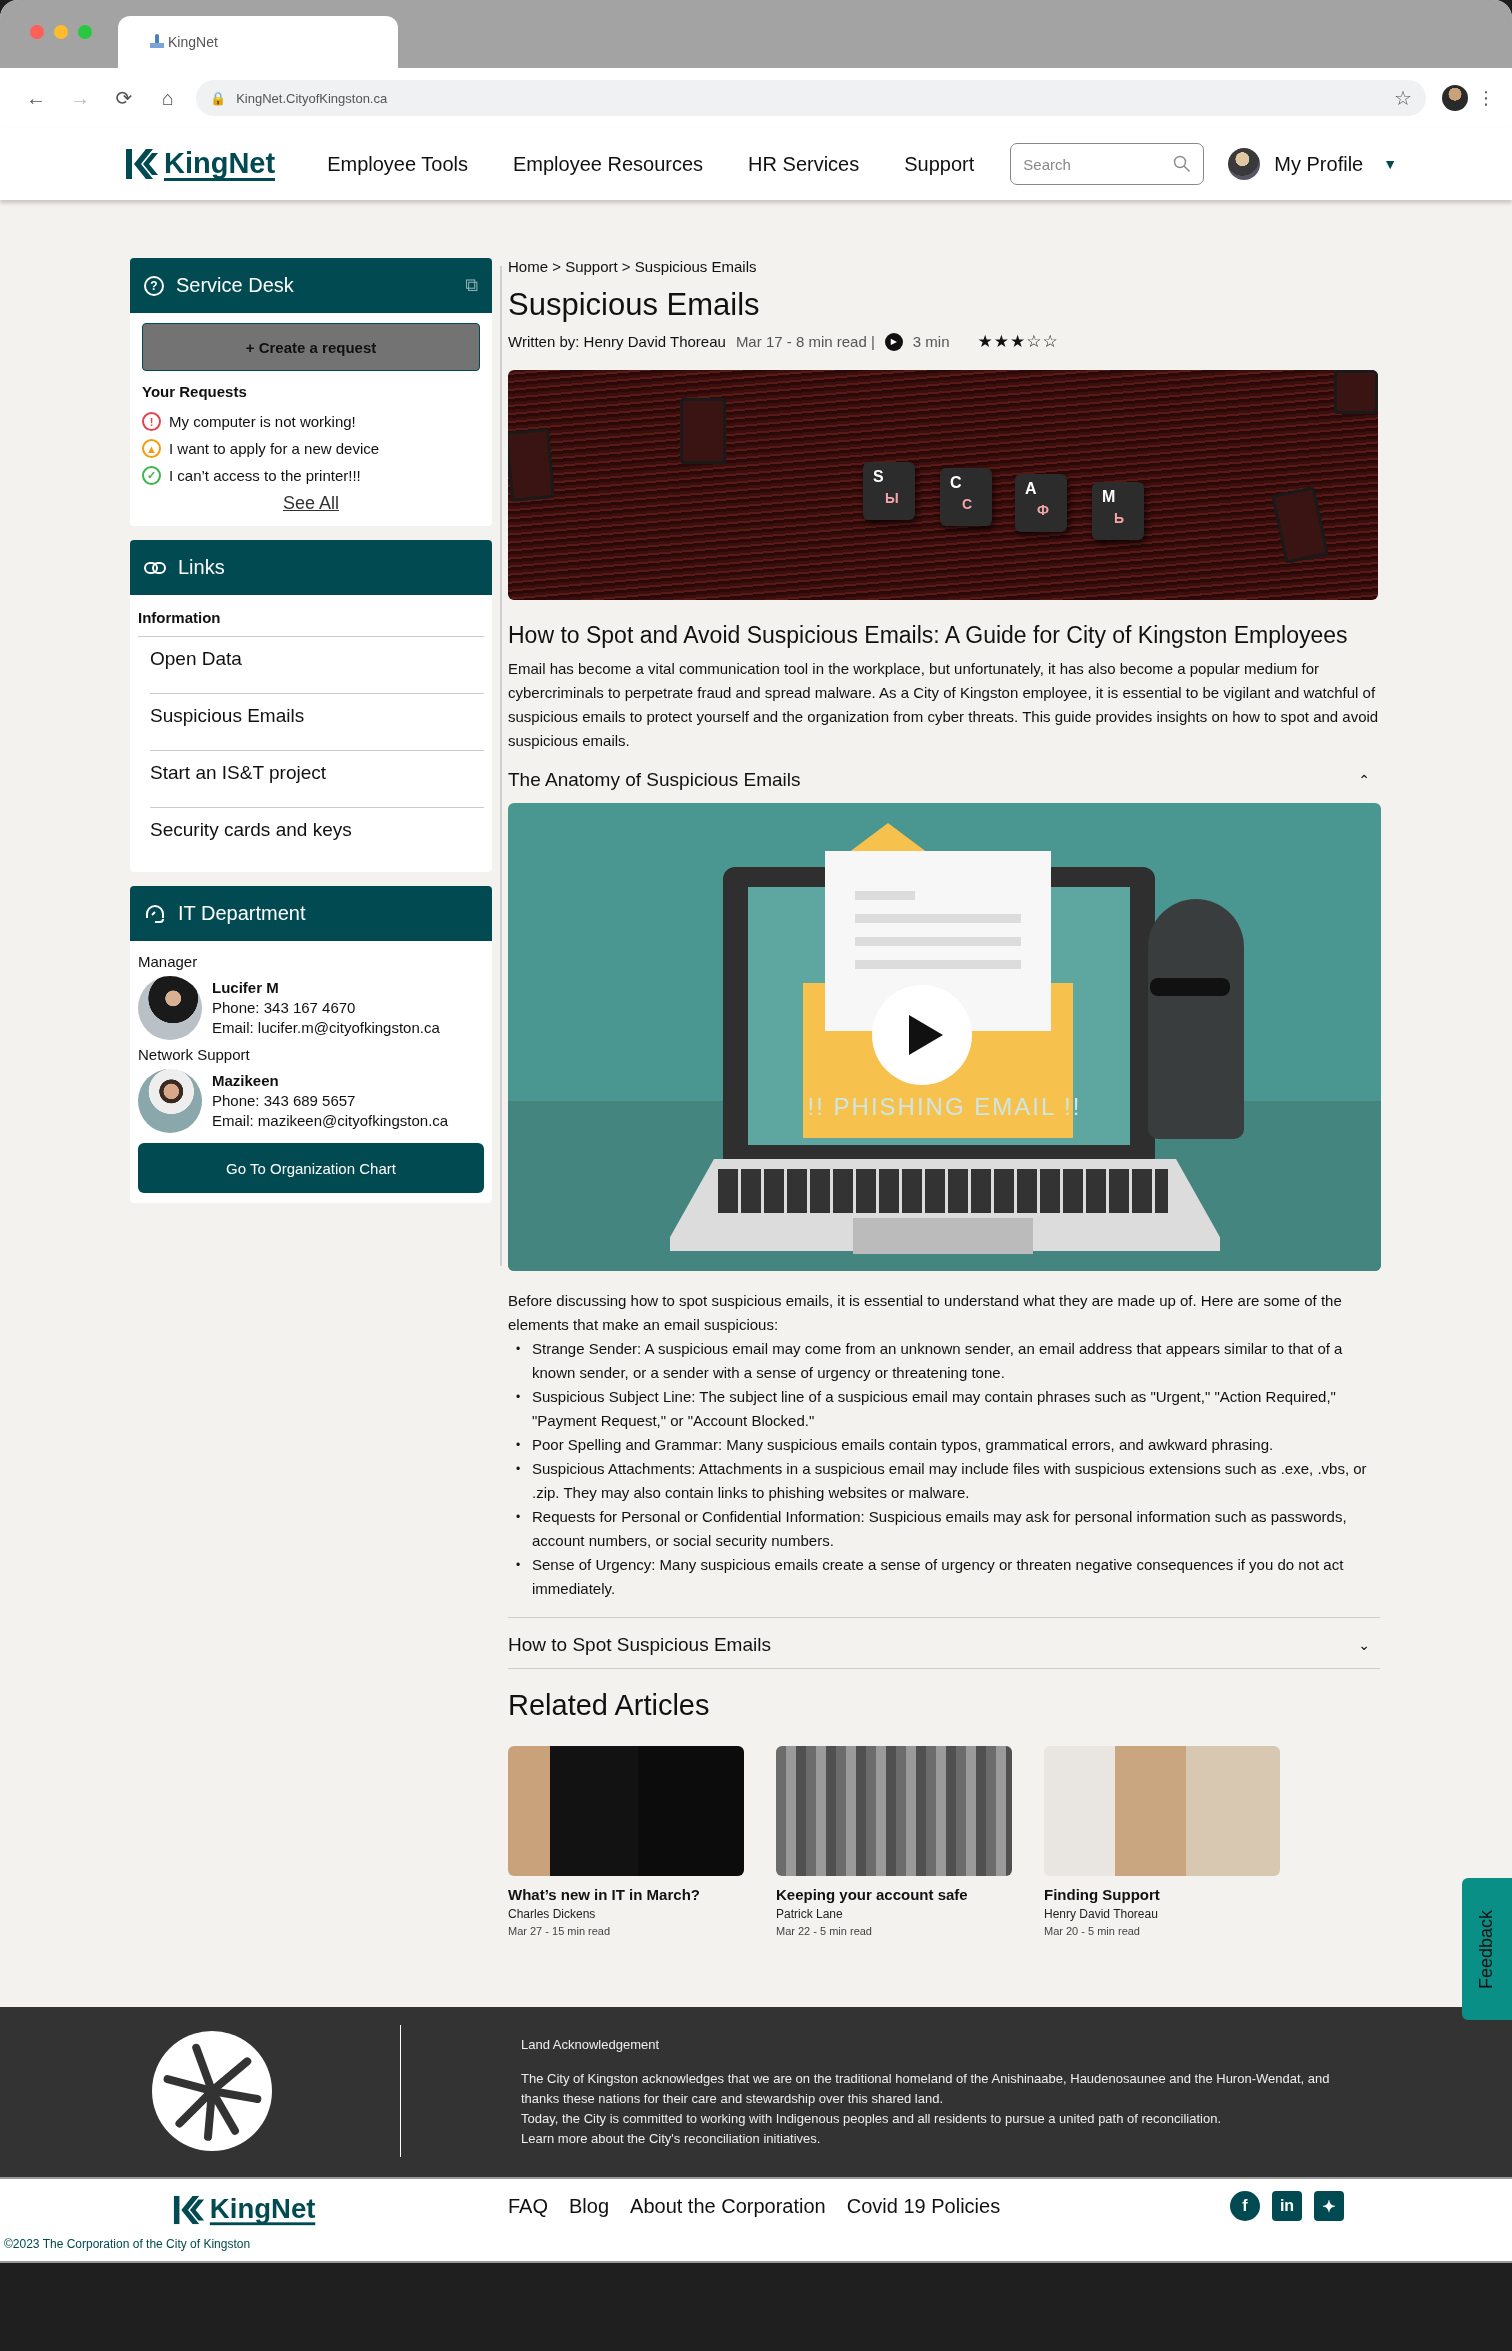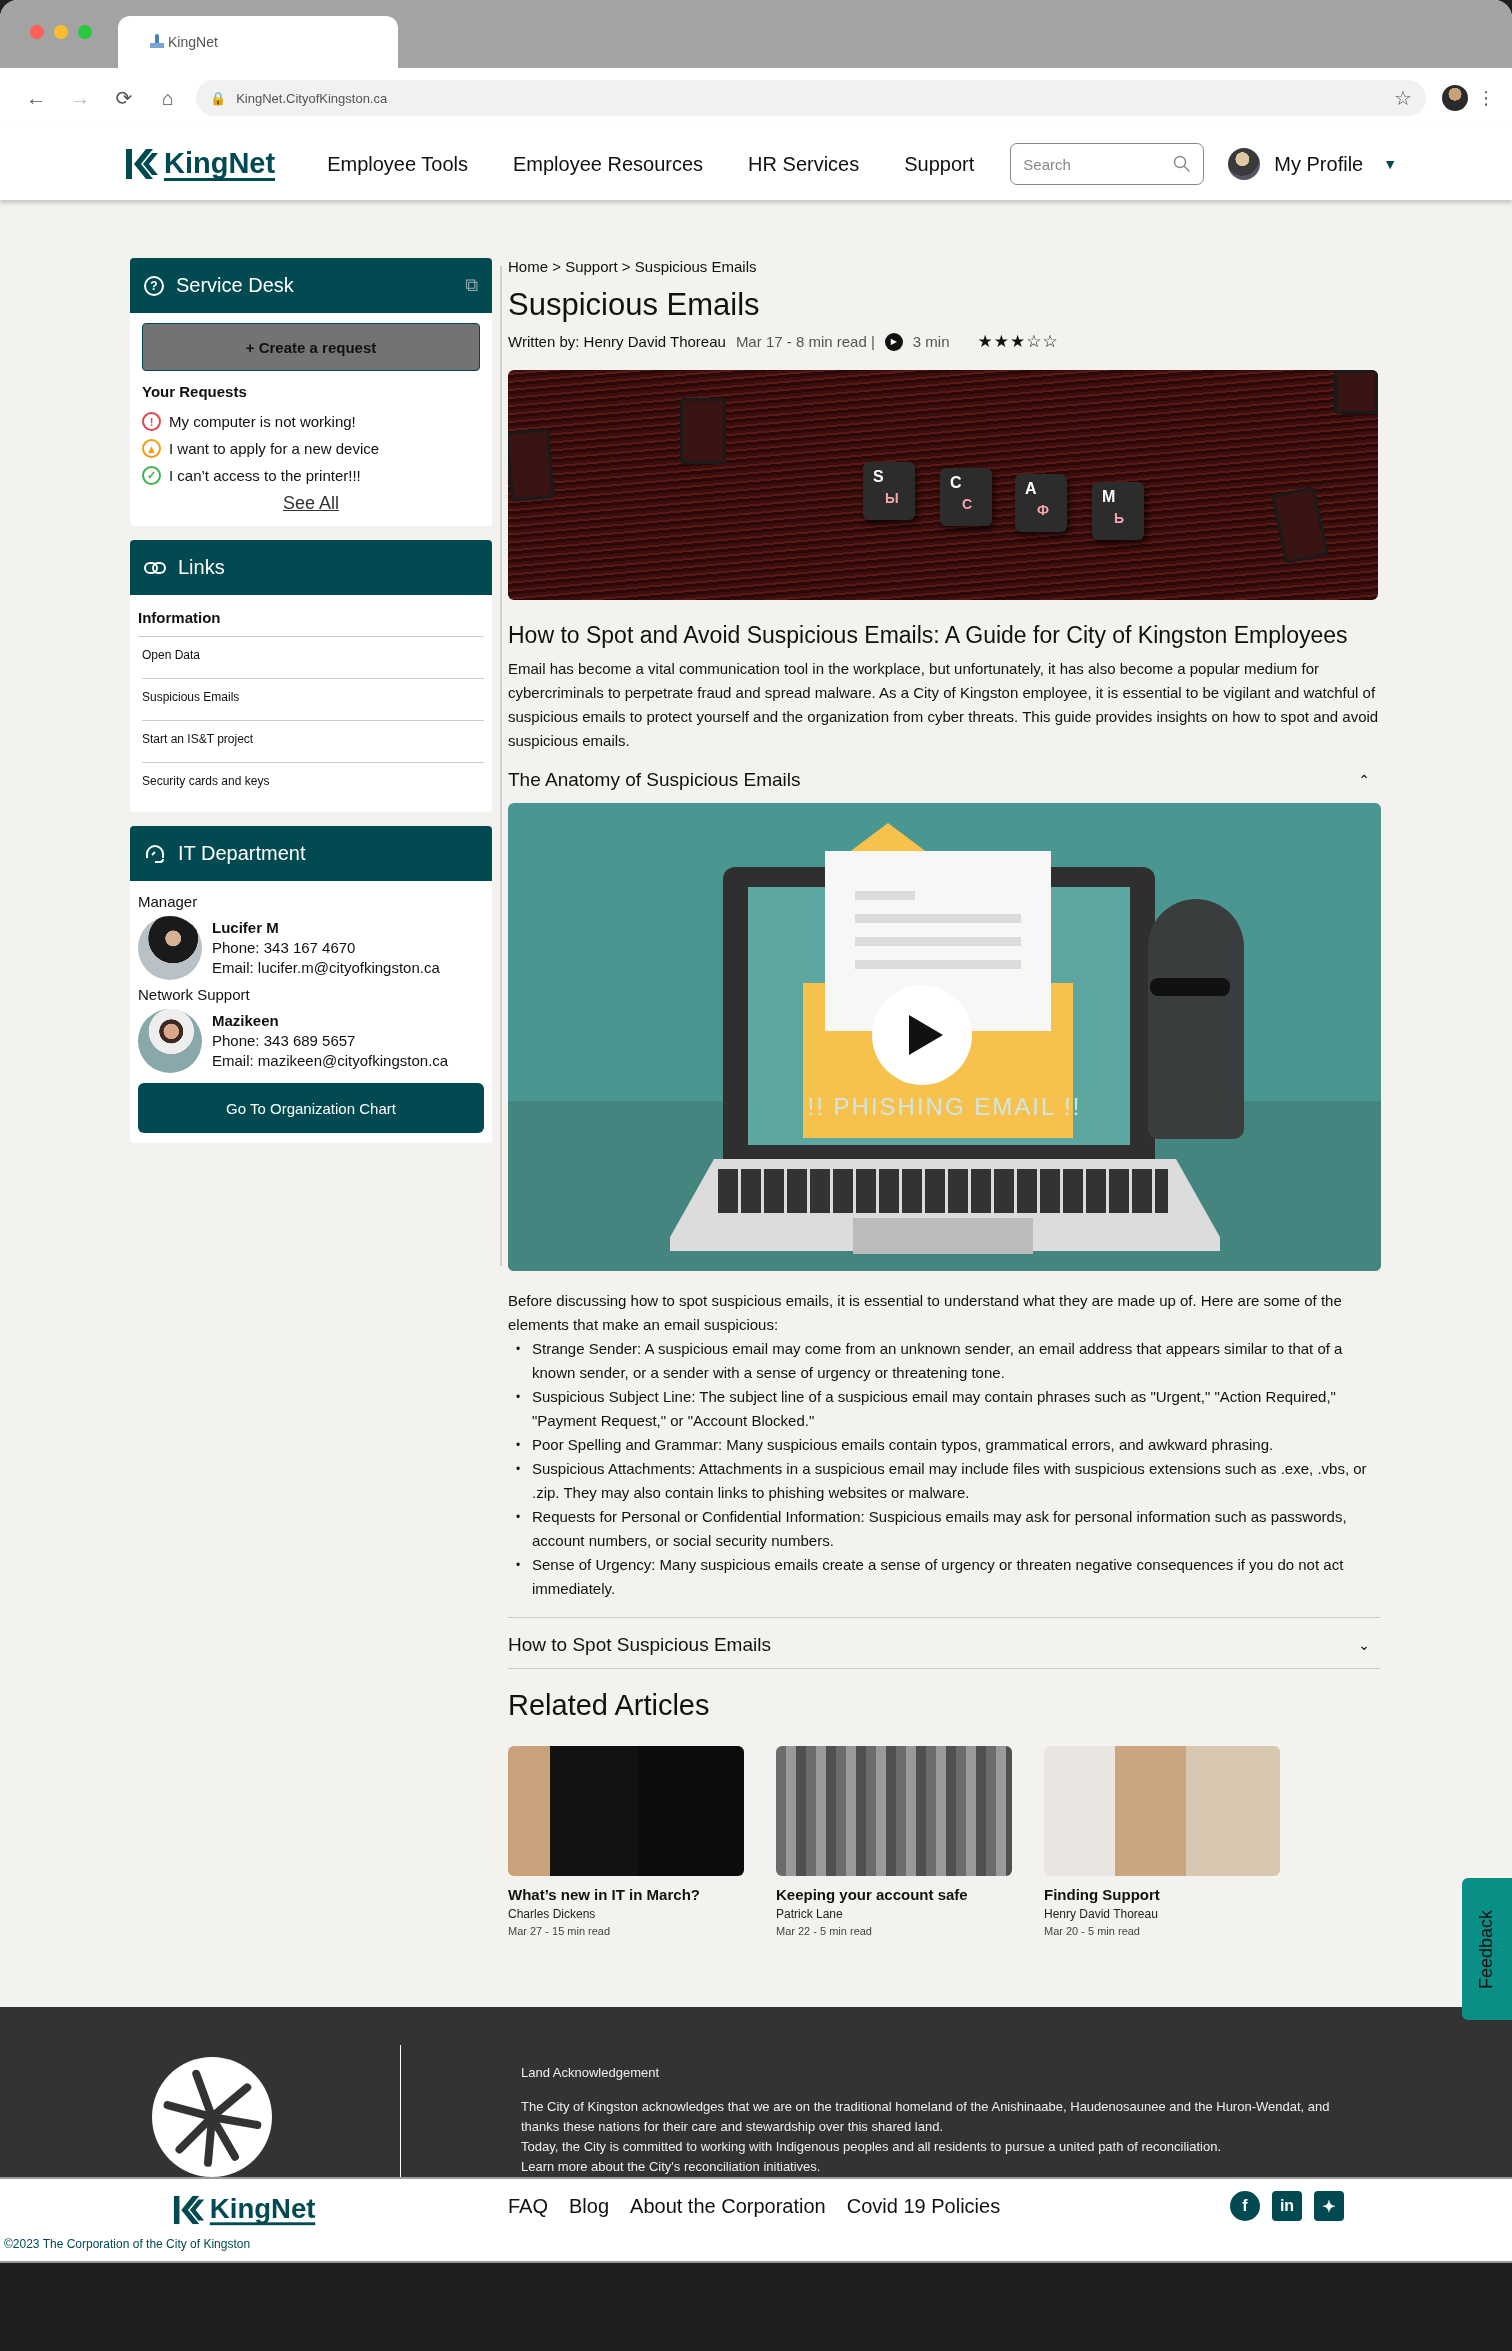--- a/index.html
+++ b/index.html
@@ -49,21 +49,21 @@
 
   .sd-body { padding: 10px 12px 10px 12px; }
   .create-btn { width: 100%; height: 48px; border: 1.5px solid #014a51; border-radius: 4px; background: #737373; font-size: 15px; font-weight: 700; color: #111; font-family: "Liberation Sans", sans-serif; }
   .yr-title { font-size: 15px; font-weight: 700; margin: 12px 0 8px; }
   .req { display: flex; align-items: center; gap: 8px; font-size: 15px; height: 27px; }
   .req-ico { width: 19px; height: 19px; border-radius: 50%; border: 2px solid; display: inline-flex; align-items: center; justify-content: center; font-size: 11px; font-weight: 700; }
   .see-all { display: block; text-align: center; font-size: 18px; color: #333; text-decoration: underline; margin: 4px 0 2px; }
 
   .links-body { padding: 8px 8px 4px 8px; }
   .links-cat { font-size: 15px; font-weight: 700; padding: 6px 0 10px; border-bottom: 1px solid #ccc; }
-  .links-item { font-size: 12px; padding: 11px 0 16px 8px; border-bottom: 1px solid #ccc; margin-left: 4px; padding-left: 0; }
+  .links-item { font-size: 19px; padding: 11px 0 23px 8px; border-bottom: 1px solid #ccc; margin-left: 12px; padding-left: 0; }
   .links-item:last-child { border-bottom: none; }
   .links-group { margin-bottom: 4px; }
 
   .it-body { padding: 8px 8px 10px 8px; font-size: 15px; }
   .it-role { margin: 4px 0 6px; }
   .person { display: flex; gap: 10px; align-items: center; margin-bottom: 6px; }
   .pavatar { width: 64px; height: 64px; border-radius: 50%; flex: none; }
   .pavatar.a1 { background: radial-gradient(circle at 55% 35%, #d8b094 0 14%, #1a1a1a 15% 45%, #b9c0c6 46%); }
   .pavatar.a2 { background: radial-gradient(circle at 52% 35%, #d9a88a 0 14%, #3a2a22 15% 22%, #eee 23% 42%, #8aa7ab 43%); }
   .pinfo div { line-height: 20px; }
@@ -122,21 +122,21 @@
   .rel-img.r2 { background: repeating-linear-gradient(90deg, #6c6c6c 0 10px, #9a9a9a 10px 20px, #505050 20px 30px); }
   .rel-img.r3 { background: linear-gradient(90deg, #e9e6e1 0 30%, #c9a67f 30% 60%, #d8c8b2 60%); }
   .rel-title { font-size: 15px; font-weight: 700; margin-top: 10px; }
   .rel-author { font-size: 12px; margin-top: 4px; color: #222; }
   .rel-date { font-size: 11px; margin-top: 4px; color: #444; }
 
   .feedback { position: absolute; right: 0; top: 1878px; width: 50px; height: 142px; background: #0a8f87; border-radius: 6px 0 0 6px; display: flex; align-items: center; justify-content: center; }
   .feedback span { transform: rotate(-90deg); font-size: 18px; color: #111; white-space: nowrap; }
 
   
-  .ack { background: #333; height: 170px; display: flex; padding-left: 152px; align-items: flex-end; }
+  .ack { background: #333; height: 170px; display: flex; padding-left: 152px; align-items: flex-start; }
   .ack-logo { width: 120px; height: 120px; border-radius: 50%; background: #fff; margin-top: 24px; position: relative; }
   .ack-logo i { position: absolute; left: 56px; top: 10px; width: 8px; height: 50px; background: #333; border-radius: 4px; transform-origin: 4px 50px; }
   .ack-divider { width: 1px; background: #fff; height: 132px; margin: 18px 0 0 128px; }
   .ack-text { margin-left: 120px; color: #eee; font-size: 13px; line-height: 20px; padding-top: 28px; width: 820px; }
   .ack-title { margin-bottom: 14px; }
   .site-footer { background: #fff; height: 86px; position: relative; border-top: 2px solid #999; border-bottom: 2px solid #999; }
   .foot-logo { position: absolute; left: 170px; top: 14px; transform: scale(0.95); }
   .foot-nav { position: absolute; left: 508px; top: 16px; display: flex; gap: 21px; font-size: 20px; }
   .foot-nav a { color: #111; text-decoration: none; }
   .socials { position: absolute; left: 1230px; top: 12px; display: flex; gap: 12px; }

